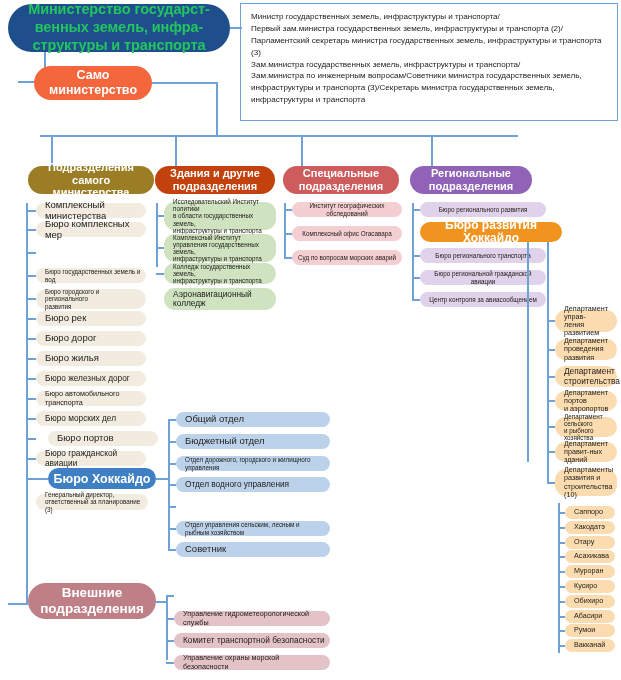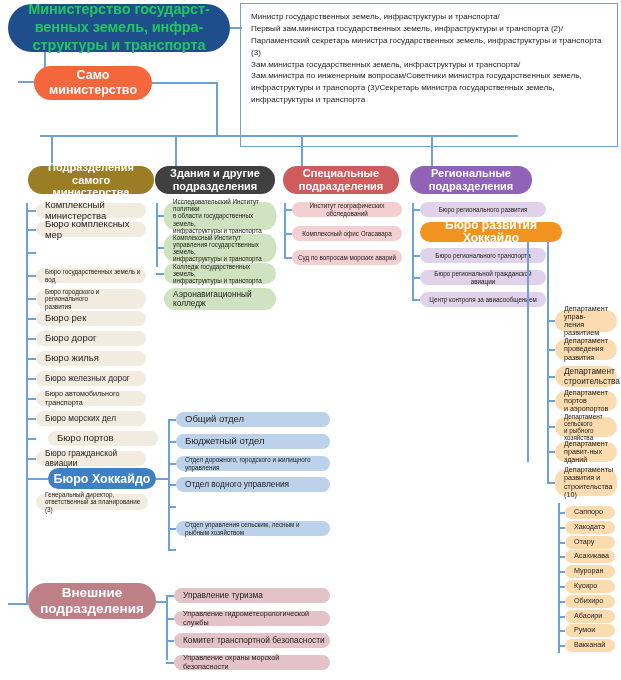--- a/index.html
+++ b/index.html
@@ -56,42 +56,42 @@
     border-radius:16px;
   }
   .rose-pill{
     background:#bf7f87;color:#ffffff;font-weight:bold;font-size:13.5px;
     border-radius:22px;line-height:1.2;
   }
 
   
   .hdr{color:#ffffff;font-weight:bold;font-size:11px;border-radius:16px;line-height:1.15;}
   .hdr-gold{background:#9a7d24;}
-  .hdr-green{background:#404040;}
+  .hdr-green{background:#c2410c;}
   .hdr-red{background:#cf5c5c;}
   .hdr-purple{background:#9062b8;}
 
   
   .lf{border-radius:11px;color:#23201c;}
   .lf-cream{background:#f2ece0;}
   .lf-green{background:#cfe3c0;}
   .lf-pink{background:#f4cfd2;}
   .lf-lilac{background:#dfd2ea;}
   .lf-blue{background:#bcd2ea;}
   .lf-rose{background:#e3c3c8;}
   .lf-peach{background:#fbdcb0;}
   .t10{font-size:9.5px;}
   .t9{font-size:8.3px;}
   .t8{font-size:7.2px;}
   .t7{font-size:6.3px;}
 
   
   .descbox{
     position:absolute;
-    left:240px;top:3px;width:378px;height:144px;
+    left:240px;top:3px;width:378px;height:118px;
     border:1.5px solid #6ea2d6;
     background:#ffffff;
     box-sizing:border-box;
     padding:7px 8px 4px 10px;
     font-size:8.1px;
     line-height:1.47;
     color:#1a1a1a;
     white-space:pre-line;
     text-align:left;
     overflow:hidden;
@@ -152,41 +152,41 @@
     <div class="ln lnh" style="left: 26px; top: 478px; width: 22px; height: 2px;"></div>
     <div class="node blue-pill" style="left: 48px; top: 468px; width: 108px; height: 21px;">Бюро Хоккайдо</div>
     <div class="node lf lf-cream left t7" style="left: 36px; top: 494px; width: 112px; height: 16px;">Генеральный директор,<br>ответственный за планирование (3)</div>
     <div class="ln lnv" style="left: 26px; top: 478px; width: 2px; height: 120px;"></div>
     <div class="ln lnh" style="left: 8px; top: 603px; width: 20px; height: 2px;"></div>
     <div class="ln lnv" style="left: 26px; top: 478px; width: 2px; height: 126px;"></div>
     <div class="node rose-pill" style="left: 28px; top: 583px; width: 128px; height: 36px;">Внешние<br>подразделения</div>
     <div class="ln lnv" style="left: 166px; top: 596px; width: 2px; height: 64px;"></div>
     <div class="ln lnh" style="left: 156px; top: 601px; width: 10px; height: 2px;"></div>
     <div class="ln lnh" style="left: 166px; top: 595px; width: 8px; height: 2px;"></div>
-    <div class="node lf lf-rose left t9" style="left: 174px; top: 588px; width: 156px; height: 15px;">Управление туризма</div>
     <div class="ln lnh" style="left: 166px; top: 618px; width: 8px; height: 2px;"></div>
     <div class="node lf lf-rose left t8" style="left: 174px; top: 611px; width: 156px; height: 15px;">Управление гидрометеорологической службы</div>
     <div class="ln lnh" style="left: 166px; top: 640px; width: 8px; height: 2px;"></div>
     <div class="node lf lf-rose left t9" style="left: 174px; top: 633px; width: 156px; height: 15px;">Комитет транспортной безопасности</div>
     <div class="ln lnh" style="left: 166px; top: 662px; width: 8px; height: 2px;"></div>
     <div class="node lf lf-rose left t8" style="left: 174px; top: 655px; width: 156px; height: 15px;">Управление охраны морской безопасности</div>
     <div class="ln lnh" style="left: 156px; top: 478px; width: 12px; height: 2px;"></div>
     <div class="ln lnv" style="left: 168px; top: 419px; width: 2px; height: 132px;"></div>
     <div class="ln lnh" style="left: 168px; top: 419px; width: 8px; height: 2px;"></div>
     <div class="node lf lf-blue left t10" style="left: 176px; top: 412px; width: 154px; height: 15px;">Общий отдел</div>
     <div class="ln lnh" style="left: 168px; top: 441px; width: 8px; height: 2px;"></div>
     <div class="node lf lf-blue left t10" style="left: 176px; top: 434px; width: 154px; height: 15px;">Бюджетный отдел</div>
     <div class="ln lnh" style="left: 168px; top: 463px; width: 8px; height: 2px;"></div>
     <div class="node lf lf-blue left t7" style="left: 176px; top: 456px; width: 154px; height: 15px;">Отдел дорожного, городского и жилищного управления</div>
     <div class="ln lnh" style="left: 168px; top: 484px; width: 8px; height: 2px;"></div>
     <div class="node lf lf-blue left t9" style="left: 176px; top: 477px; width: 154px; height: 15px;">Отдел водного управления</div>
     <div class="ln lnh" style="left: 168px; top: 506px; width: 8px; height: 2px;"></div>
     <div class="ln lnh" style="left: 168px; top: 528px; width: 8px; height: 2px;"></div>
     <div class="node lf lf-blue left t7" style="left: 176px; top: 521px; width: 154px; height: 15px;">Отдел управления сельским, лесным и рыбным хозяйством</div>
     <div class="ln lnh" style="left: 168px; top: 549px; width: 8px; height: 2px;"></div>
+    <div class="node lf lf-blue left t10" style="left: 176px; top: 542px; width: 154px; height: 15px;">Советник</div>
     <div class="ln lnv" style="left: 156px; top: 203px; width: 2px; height: 64px;"></div>
     <div class="ln lnh" style="left: 156px; top: 215px; width: 8px; height: 2px;"></div>
     <div class="node lf lf-green left t7" style="left: 164px; top: 202px; width: 112px; height: 28px;">Исследовательский Институт политики<br>в области государственных земель,<br>инфраструктуры и транспорта</div>
     <div class="ln lnh" style="left: 156px; top: 247px; width: 8px; height: 2px;"></div>
     <div class="node lf lf-green left t7" style="left: 164px; top: 234px; width: 112px; height: 28px;">Комплексный Институт<br>управления государственных земель,<br>инфраструктуры и транспорта</div>
     <div class="ln lnh" style="left: 156px; top: 272.5px; width: 8px; height: 2px;"></div>
     <div class="node lf lf-green left t7" style="left: 164px; top: 263px; width: 112px; height: 21px;">Колледж государственных земель,<br>инфраструктуры и транспорта</div>
     <div class="node lf lf-green left t9" style="left: 164px; top: 288px; width: 112px; height: 22px;">Аэронавигационный<br>колледж</div>
     <div class="ln lnv" style="left: 284px; top: 203px; width: 2px; height: 56px;"></div>
     <div class="ln lnh" style="left: 284px; top: 209px; width: 8px; height: 2px;"></div>

